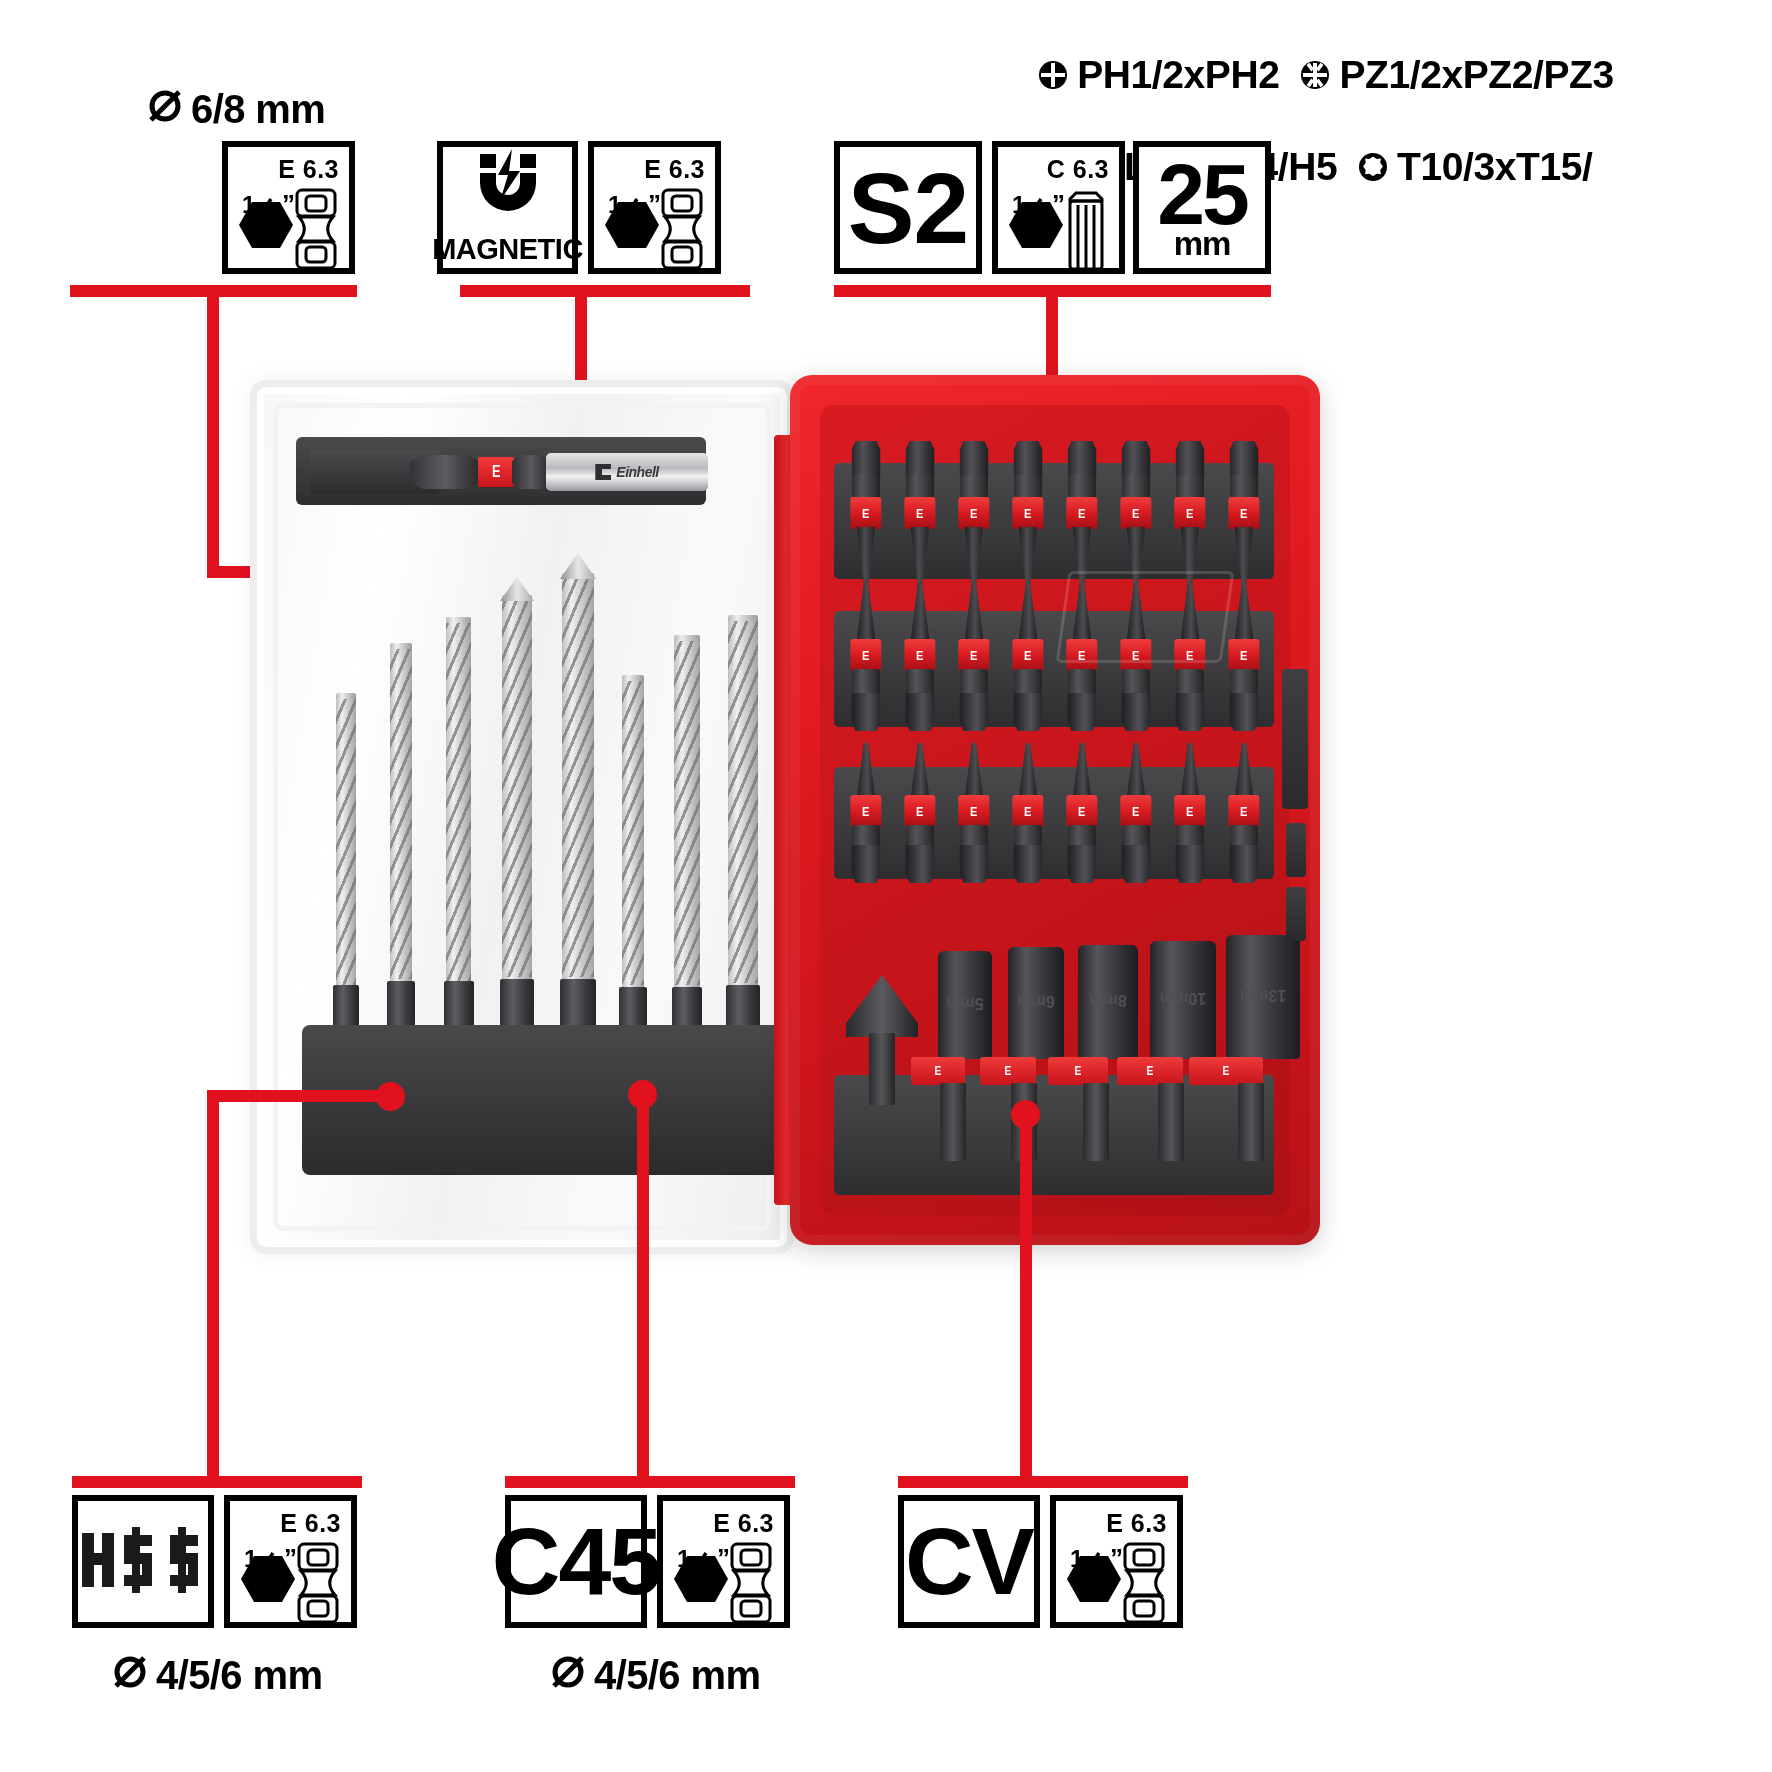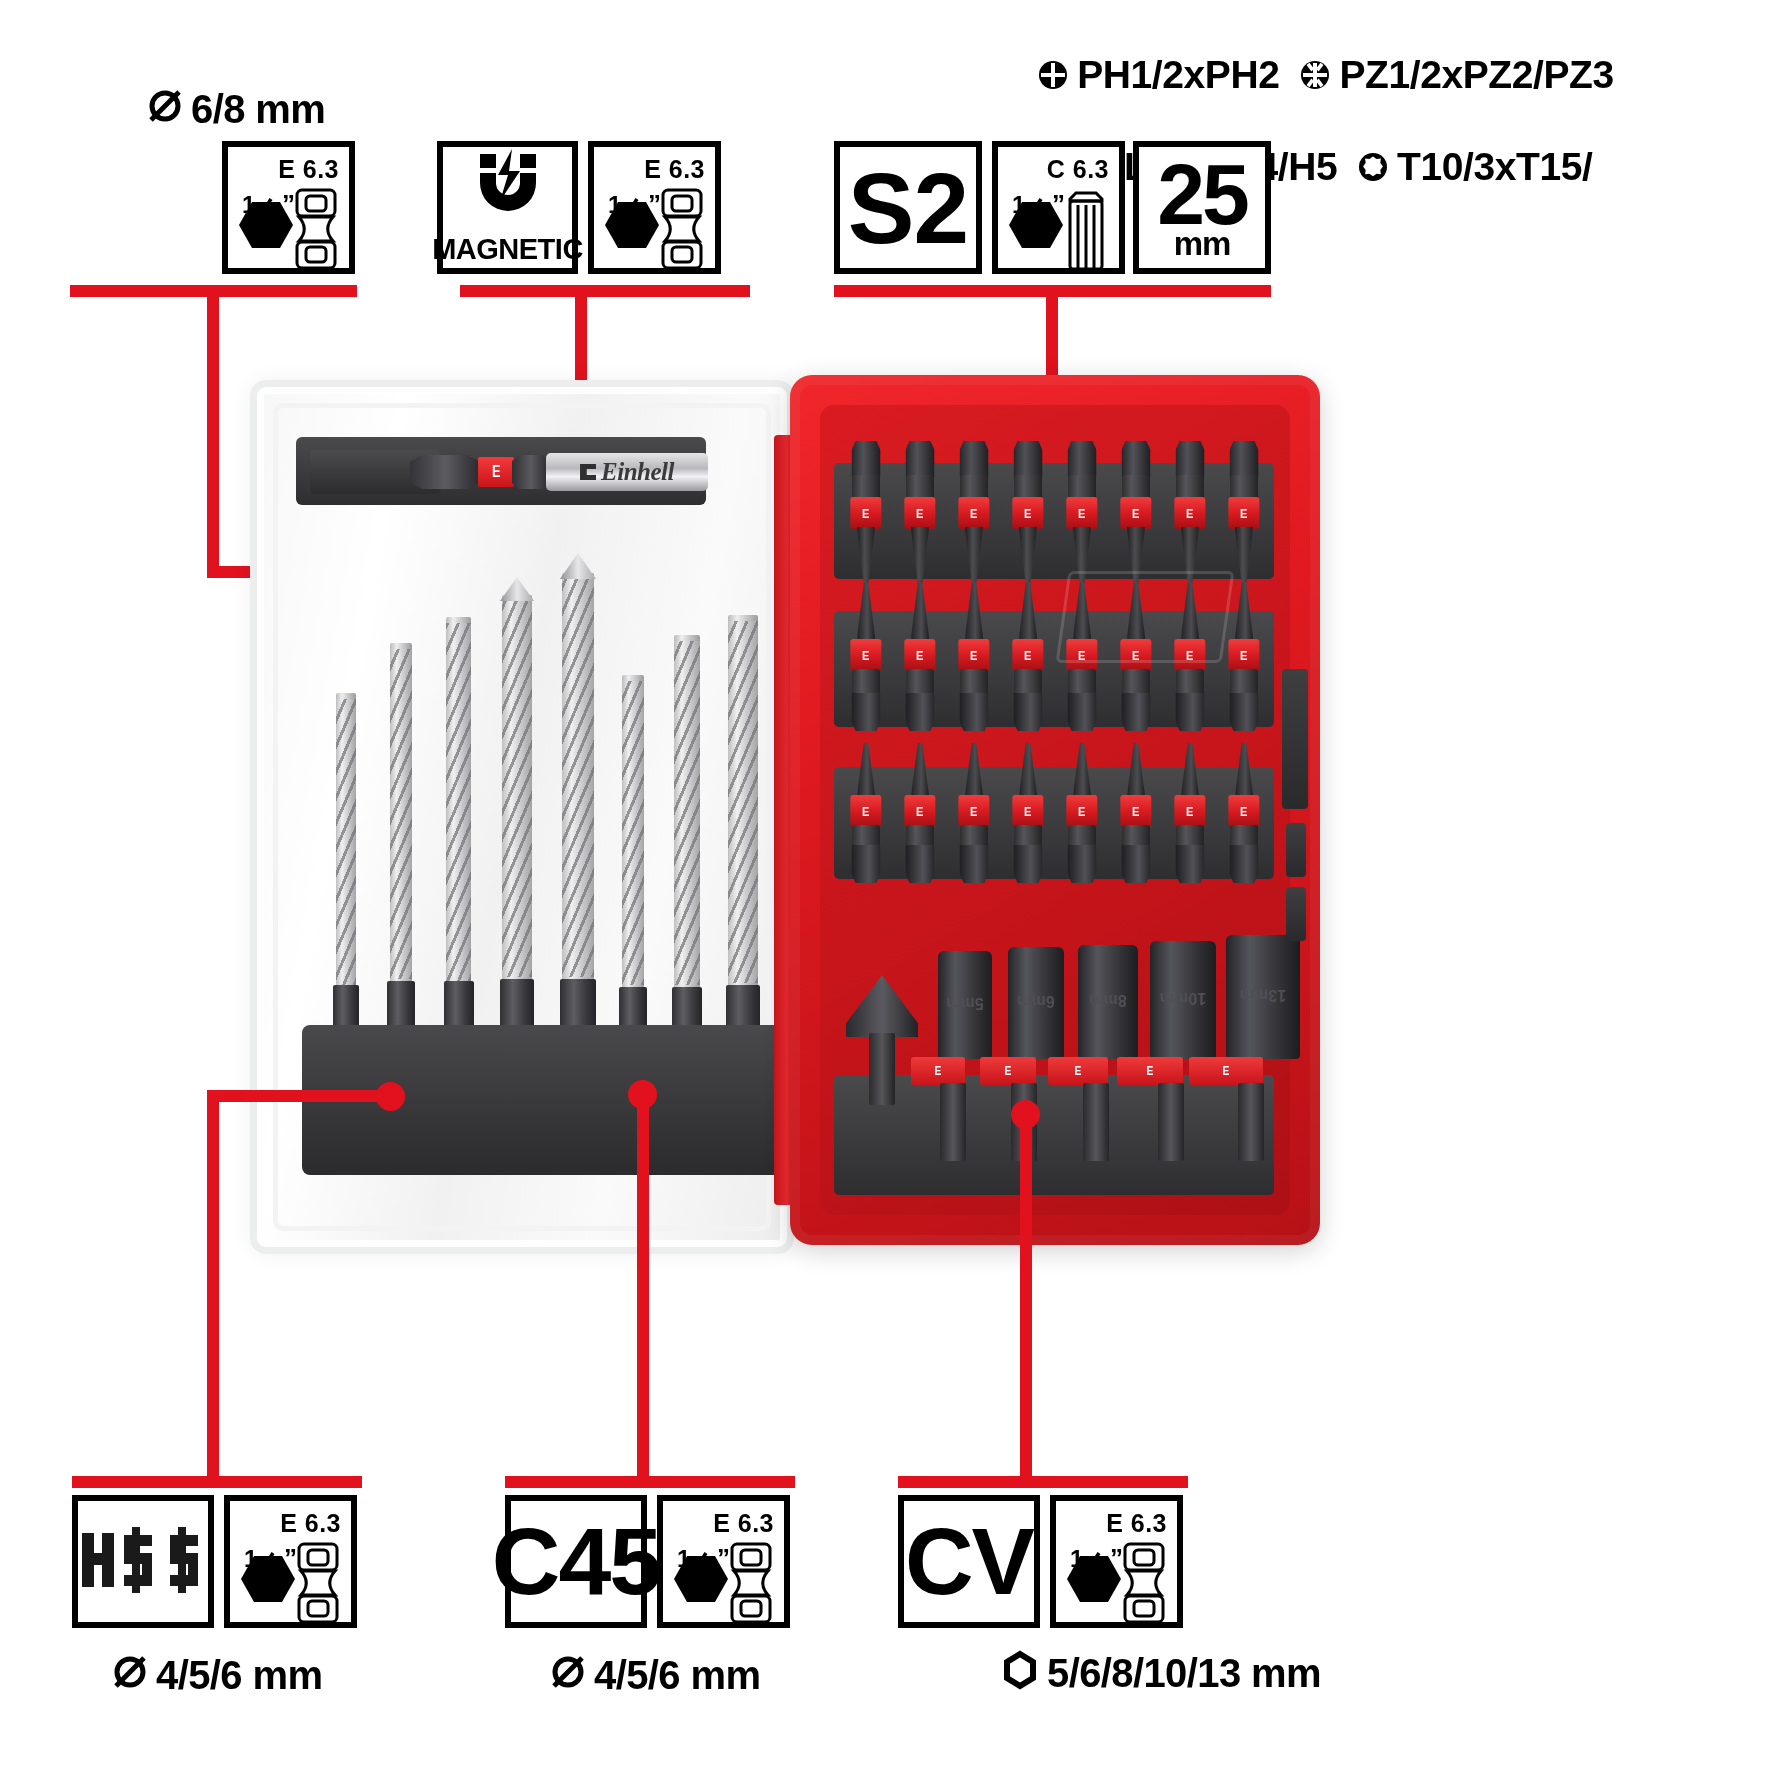--- a/index.html
+++ b/index.html
@@ -187,22 +187,22 @@
     clip-path:polygon(0 0,100% 0,50% 100%);
   }
 
   .einhell-holder{
     position:absolute;
     background:linear-gradient(180deg,#e6e6e8 0%,#b9b9bd 40%,#f2f2f4 62%,#9a9a9e 100%);
     border-radius:5px;
     display:flex;align-items:center;justify-content:center;
   }
   .einhell-holder .wm{
-    font-size:25px;font-weight:bold;color:#3a3a3c;letter-spacing:-0.5px;
-    font-family:Liberation Serif, serif;font-style:italic;
+    font-size:14px;font-weight:bold;color:#3a3a3c;letter-spacing:-0.5px;
+    font-family:Liberation Sans, sans-serif;font-style:italic;
   }
   .hinge{
     position:absolute;
     background:linear-gradient(90deg,#c8141a,#ef2b31,#aa1014);
     border-radius:4px;
   }
   .latch{
     position:absolute;
     background:linear-gradient(180deg,#3f3f42,#2a2a2c);
     border-radius:4px;
@@ -862,21 +862,14 @@
           <rect x="6" y="3" width="38" height="26" rx="5"></rect>
           <rect x="15" y="9" width="20" height="15" rx="4"></rect>
           <path d="M8 30 C15 38 15 46 8 54 L42 54 C35 46 35 38 42 30 Z"></path>
           <rect x="6" y="55" width="38" height="26" rx="5"></rect>
           <rect x="15" y="60" width="20" height="15" rx="4"></rect>
         </svg>
       </span>
     </div>
   </div>
 
-  <div class="caption" style="left:1002px;top:1650px;">
-    <span class="gl">
-      <svg width="36" height="40" viewBox="0 0 36 40">
-          <polygon points="18,4 31,12 31,28 18,36 5,28 5,12" fill="none" stroke="#000" stroke-width="6"></polygon>
-        </svg>
-    </span><span>5/6/8/10/13 mm</span>
-  </div>
 
 </div>
 
 </body></html>

